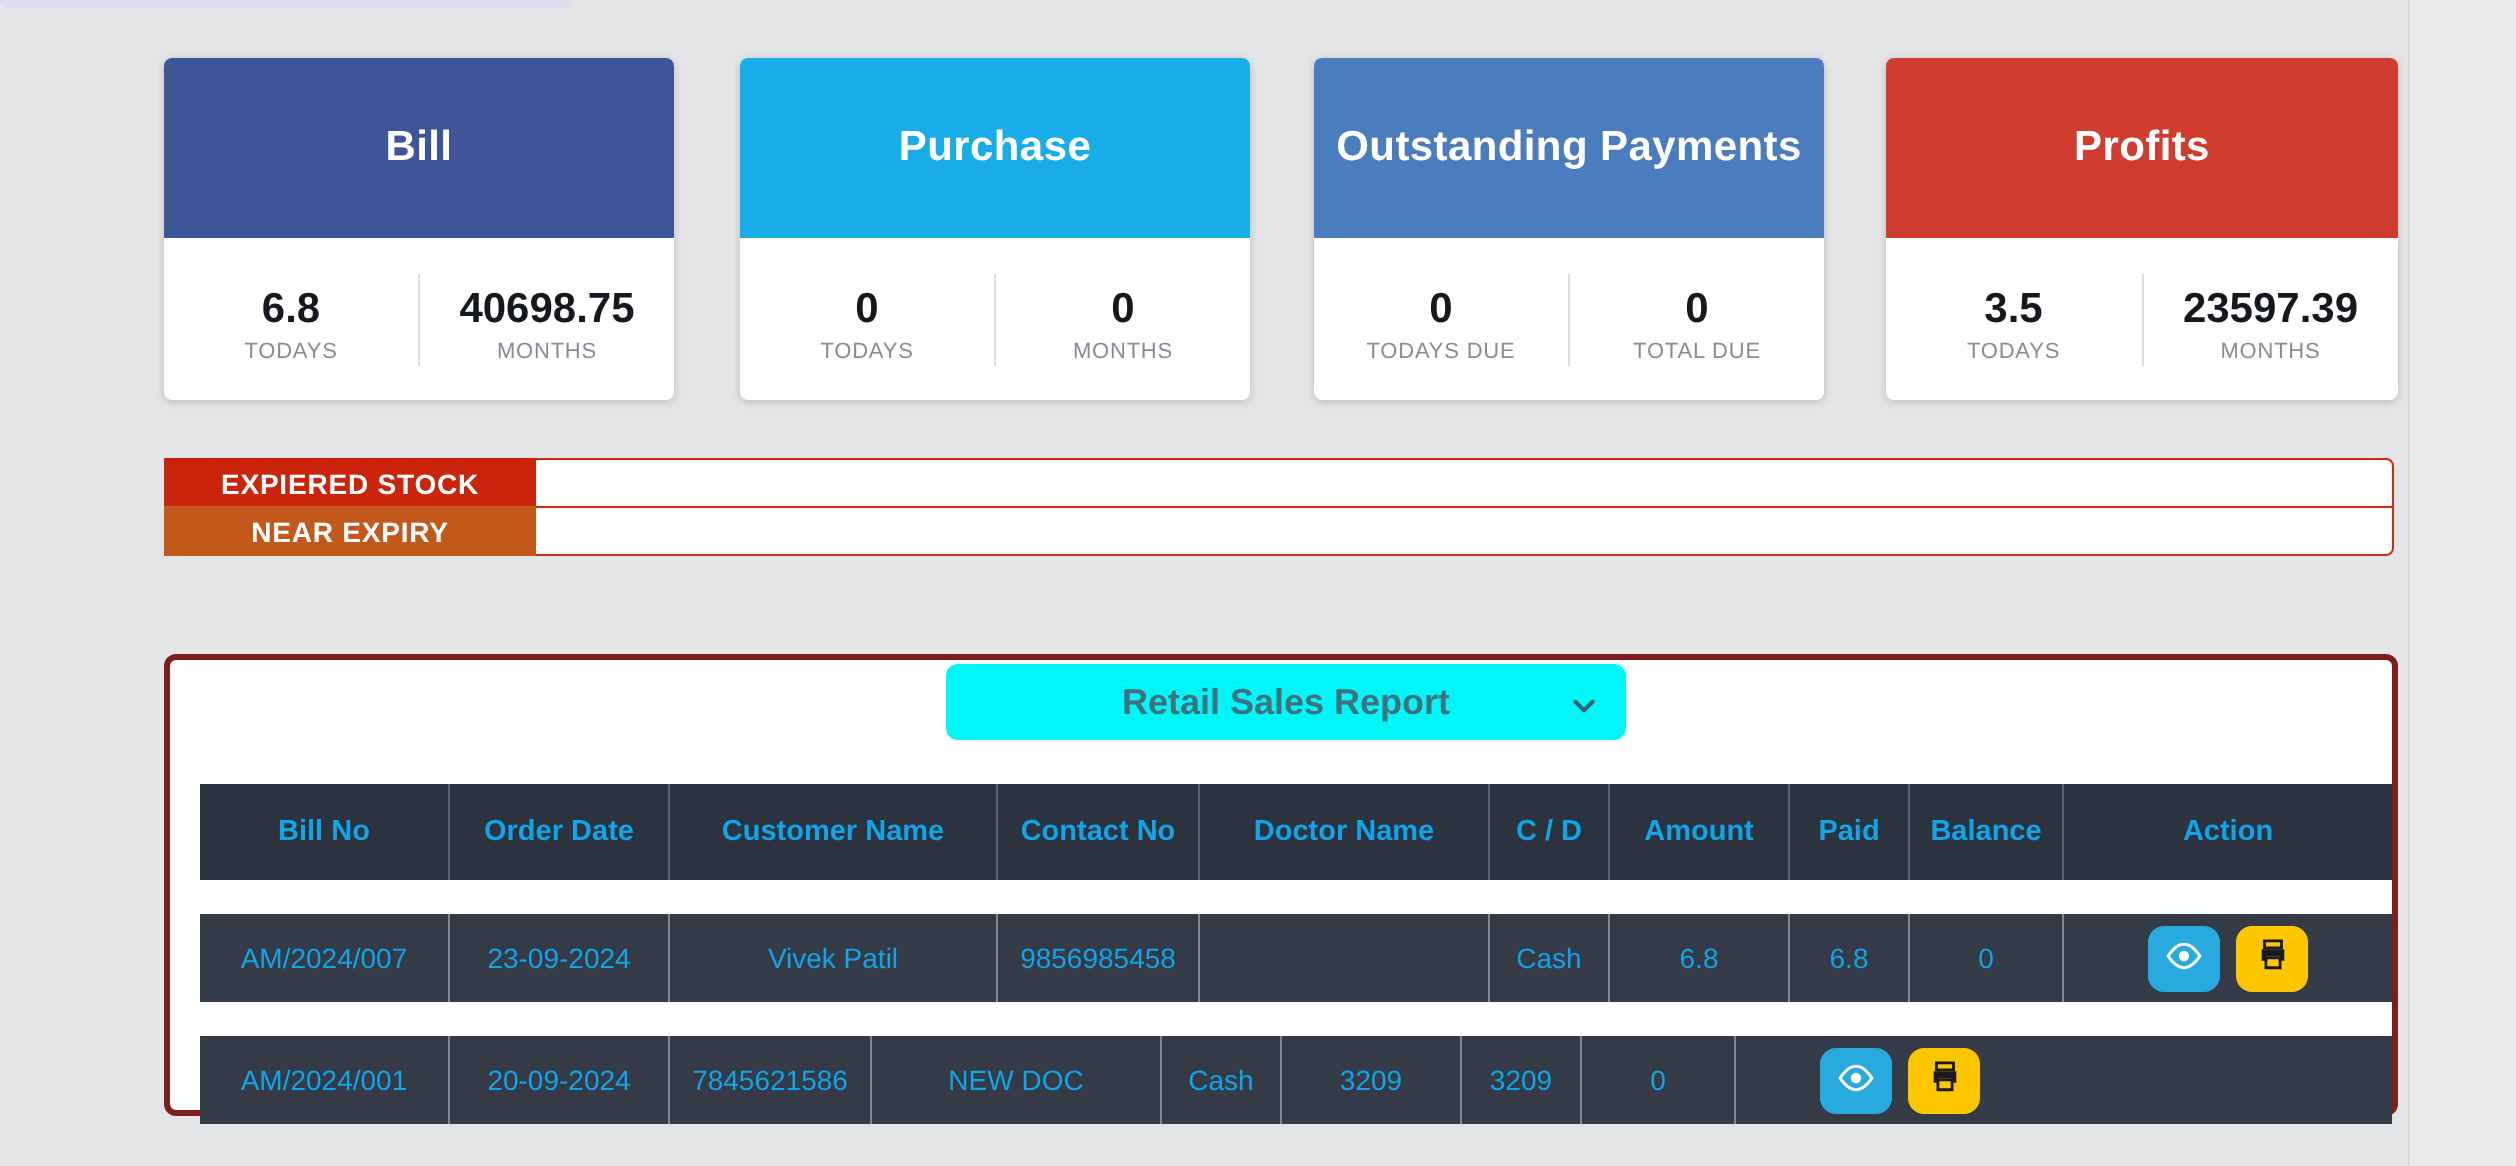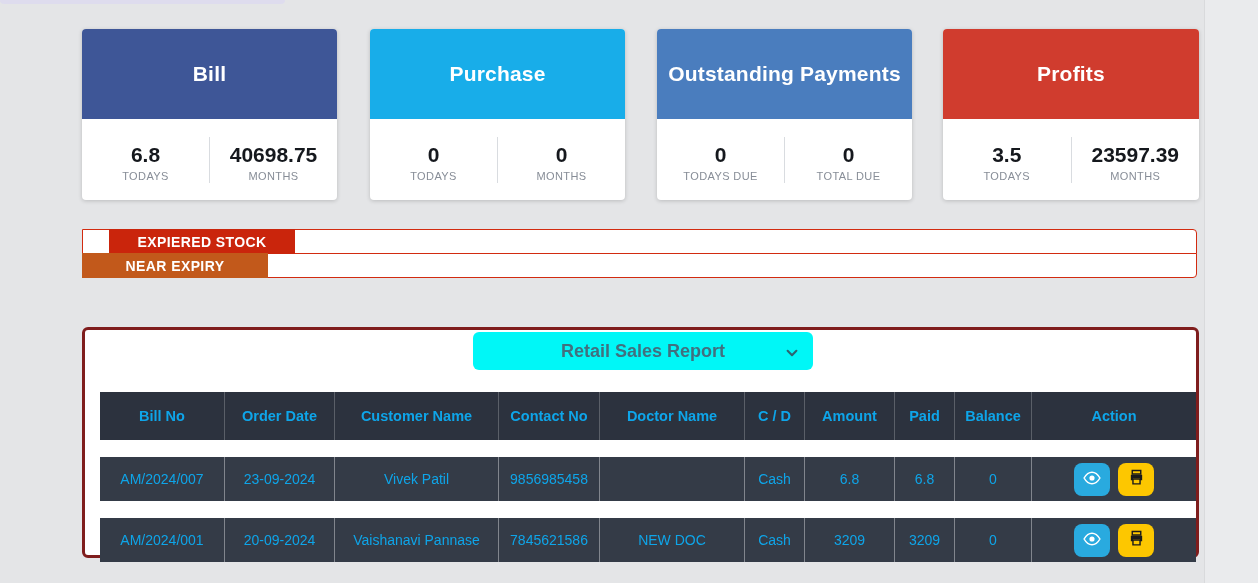--- a/index.html
+++ b/index.html
@@ -26,21 +26,21 @@
   .card-body { height:81px; display:flex; align-items:center; }
   .metric { flex:1; text-align:center; padding-top:4px; }
   .metric-value { font-size:21px; font-weight:700; color:#15181d; line-height:1.3; }
   .metric-label { font-size:11px; color:#878d97; letter-spacing:.4px; margin-top:2px; }
   .metric-divider { width:1px; height:46px; background:#d9dce0; }
 
   
   .alerts { position:absolute; left:82px; top:229px; width:1115px; }
   .alert-row { height:25px; background:#fff; border:1px solid #d22b10;
     display:flex; align-items:stretch; margin-top:-1px; }
-  .alert-row:first-child { margin-top:0; border-top-right-radius:4px;padding-left:27px; }
+  .alert-row:first-child { margin-top:0; border-top-right-radius:4px; }
   .alert-row:last-child { border-bottom-right-radius:4px; }
   .alert-label { width:186px; color:#fff; font-size:14px; font-weight:600;
     display:flex; align-items:center; justify-content:center; letter-spacing:.4px;
     margin:-1px 0 -1px -1px; }
   .alert-content { flex:1; }
 
   
   .panel { position:absolute; left:82px; top:327px; width:1117px; height:231px;
     background:#fff; border:3px solid #7f1d1d; border-radius:6px; }
   .report-select { position:absolute; left:388px; top:2px; width:340px; height:38px;
@@ -207,21 +207,20 @@
                 <path d="M7 14h10v7H7z" fill="none" stroke="#1a1a1a" stroke-width="2"></path>
               </svg>
             </span>
           </button>
         </div>
       </div>
 
       <div class="trow tbody-row">
         <div class="cell c0">AM/2024/001</div>
         <div class="cell c1">20-09-2024</div>
-        <div class="cell c2">Vaishanavi Pannase</div>
         <div class="cell c3">7845621586</div>
         <div class="cell c4">NEW DOC</div>
         <div class="cell c5">Cash</div>
         <div class="cell c6">3209</div>
         <div class="cell c7">3209</div>
         <div class="cell c8">0</div>
         <div class="cell c9 action-cell">
           <button class="btn btn-view">
             <span>
               <svg width="20" height="16" viewBox="0 0 24 18">

